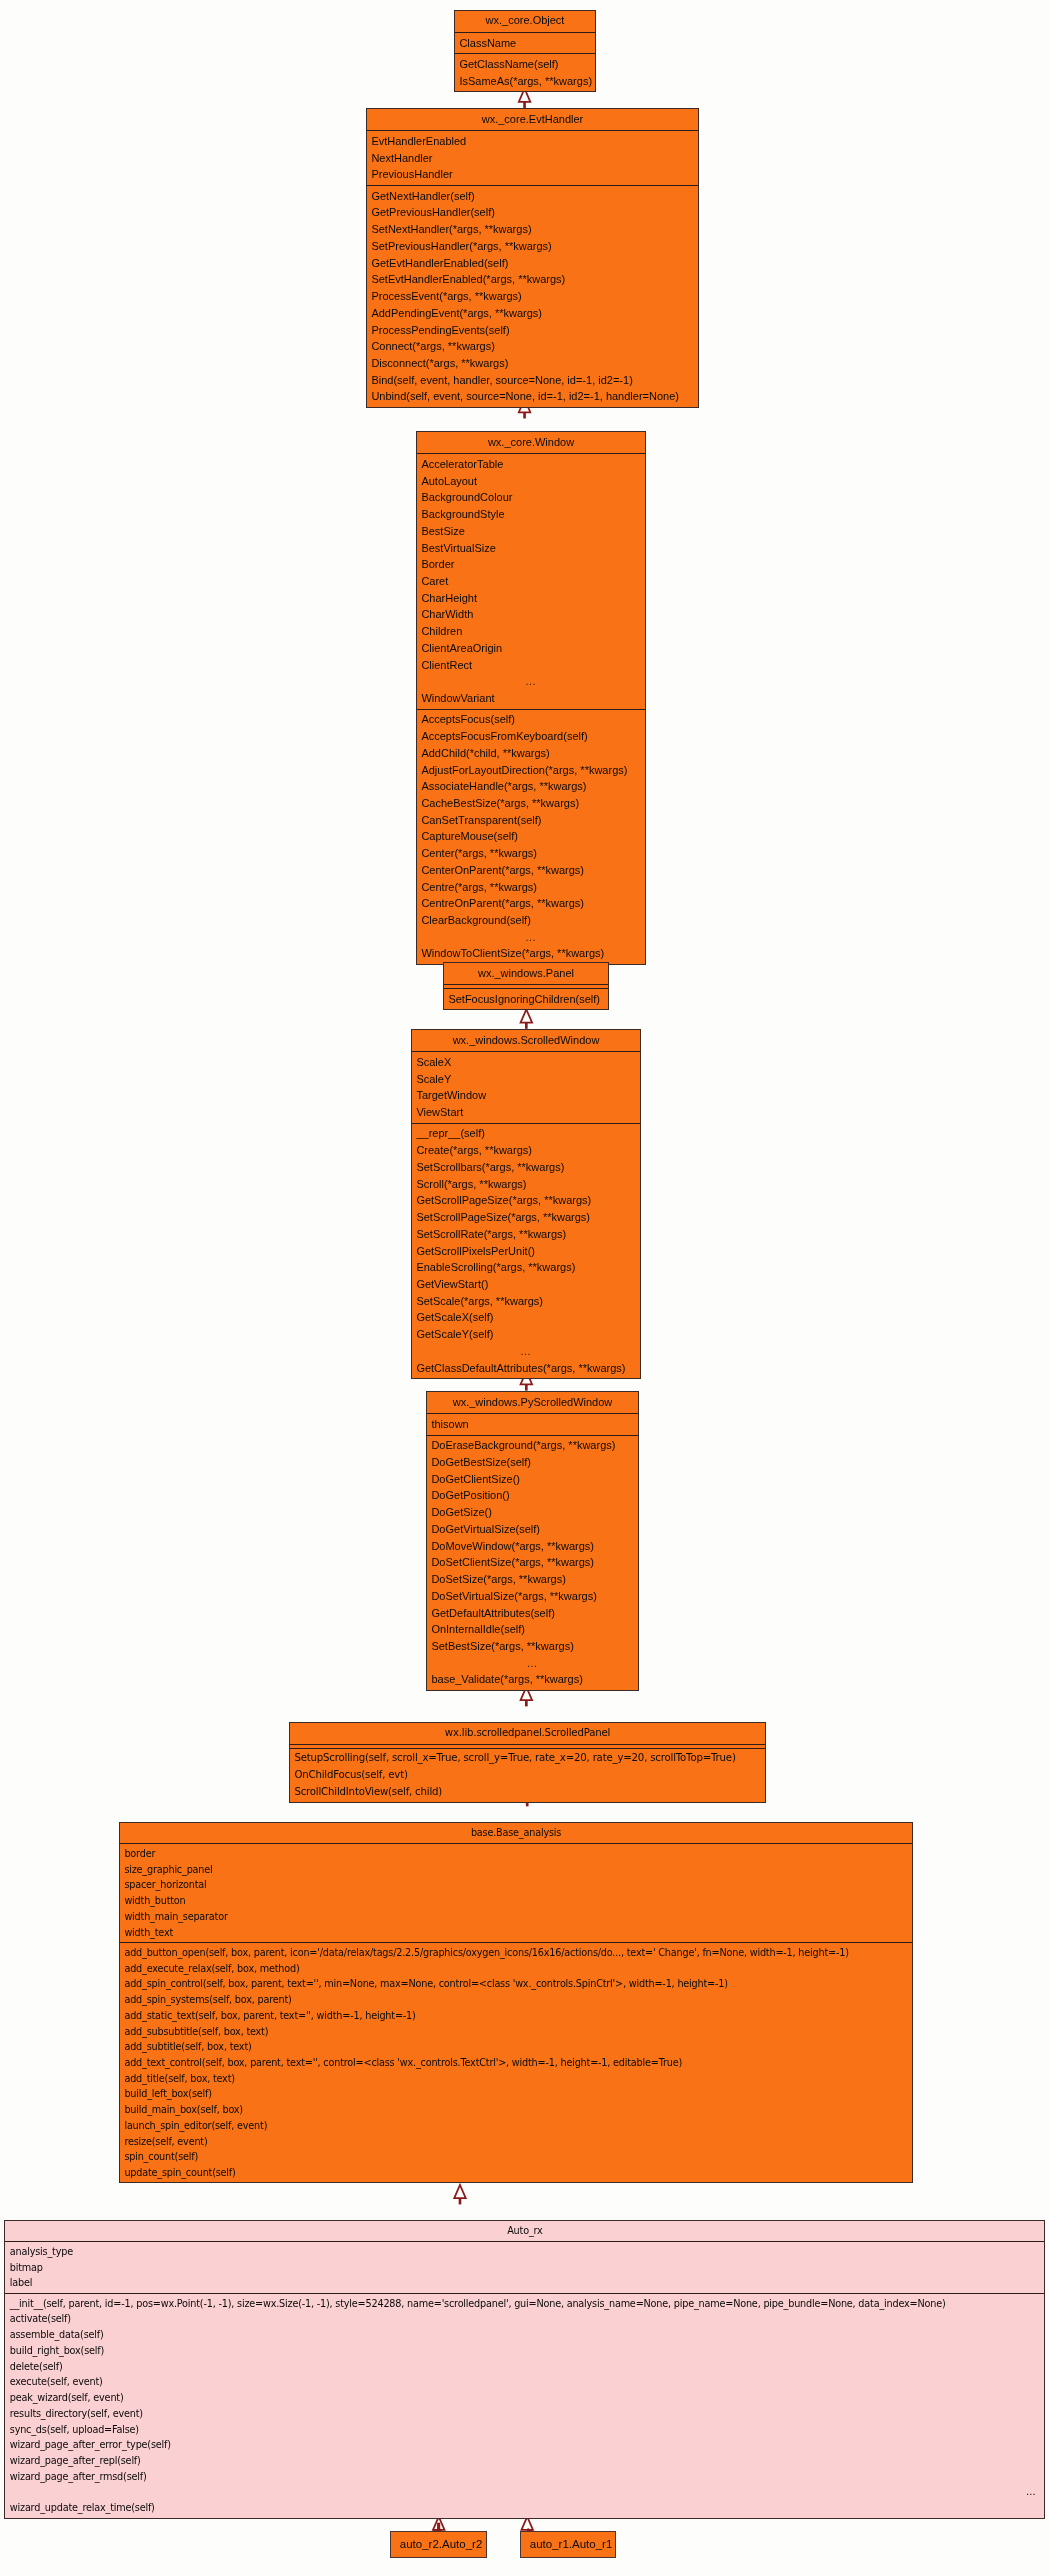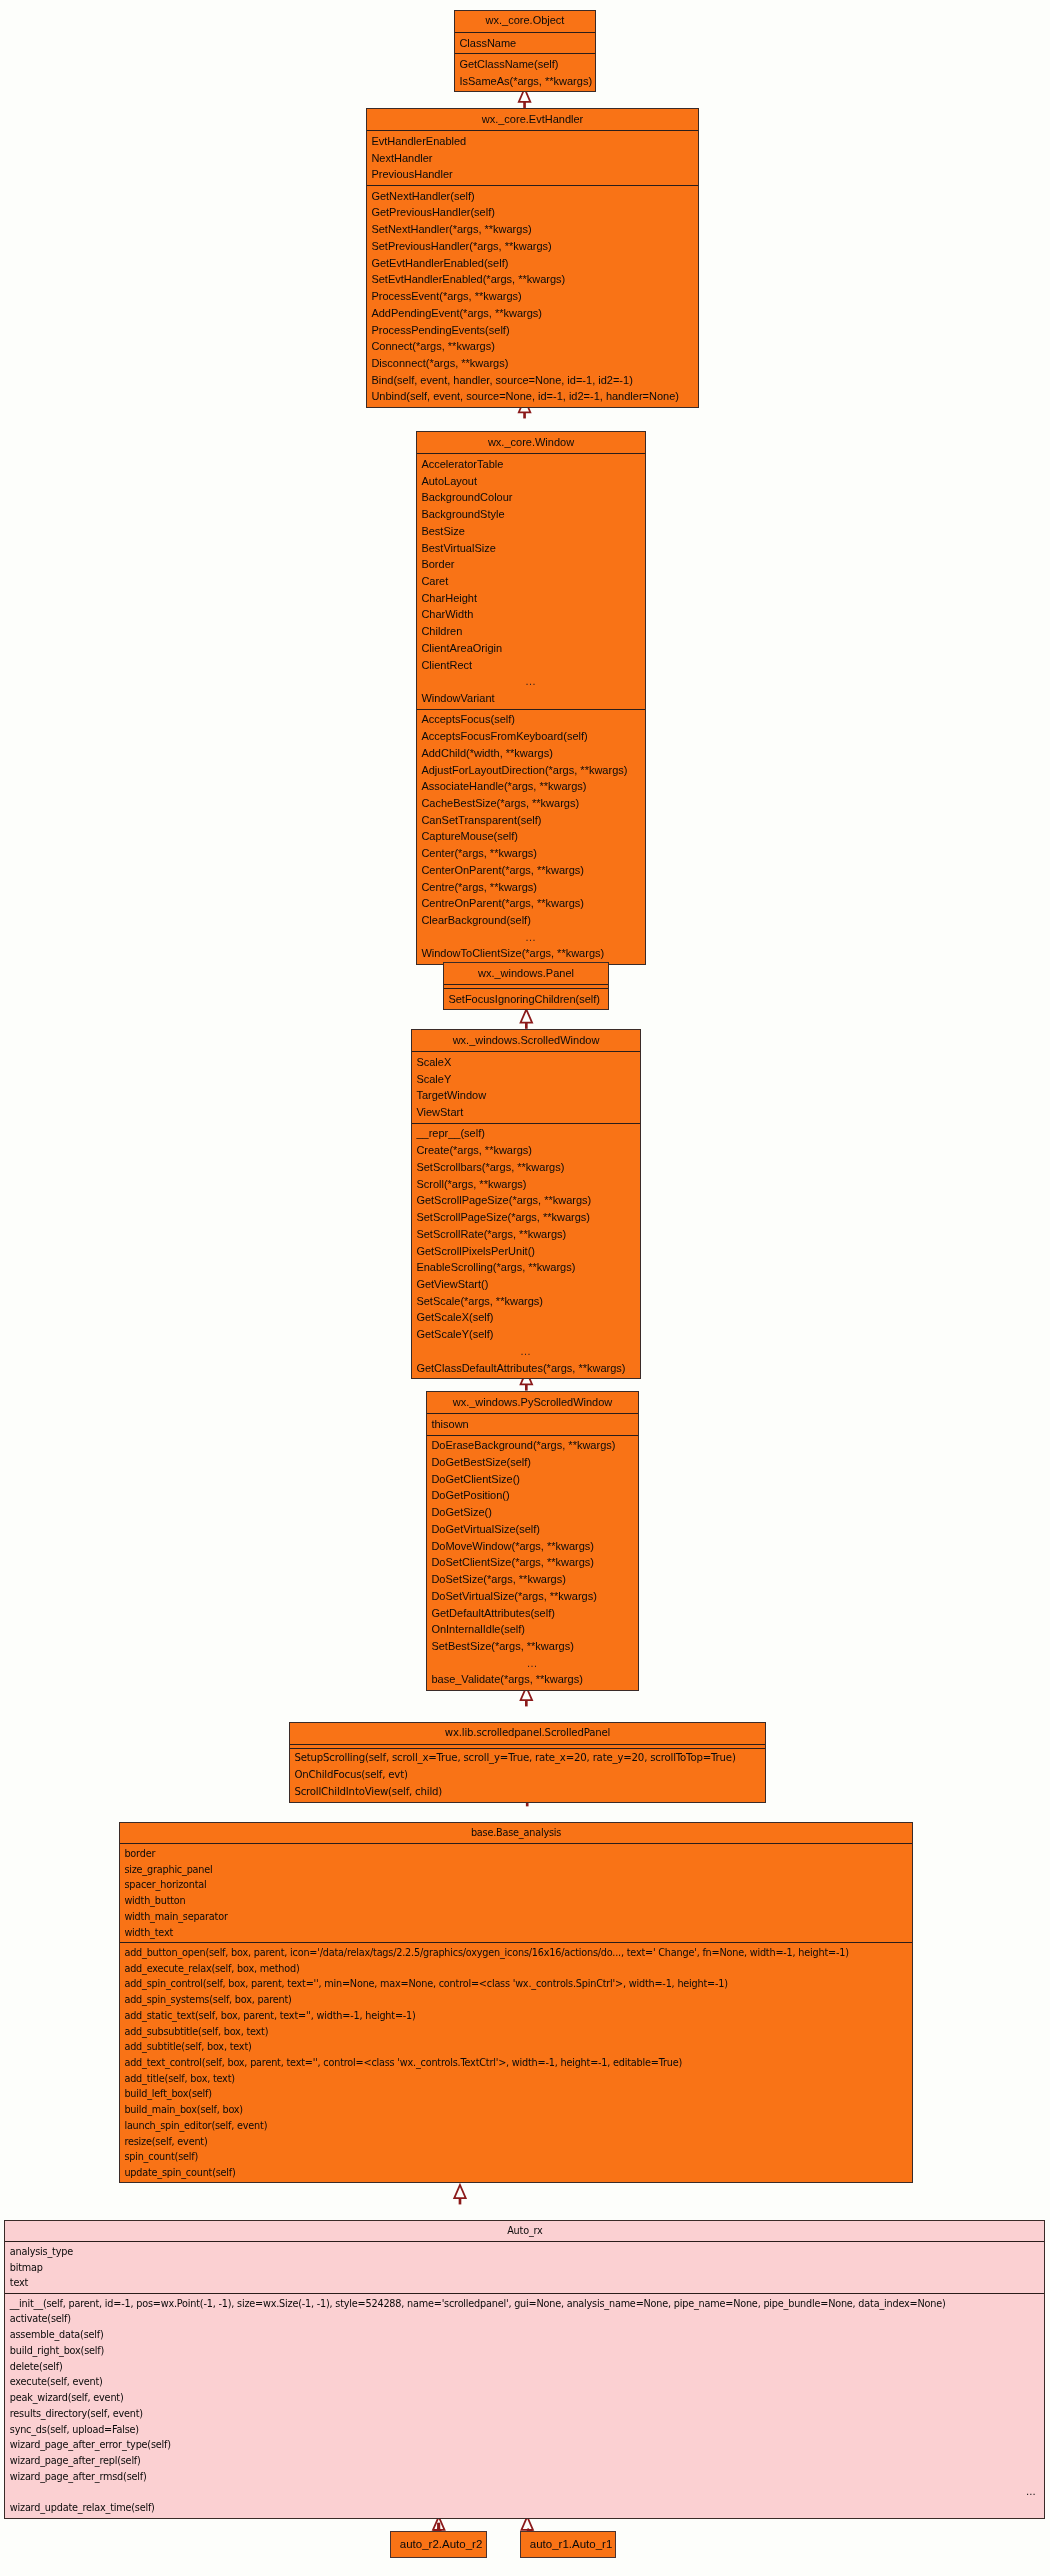--- a/index.html
+++ b/index.html
@@ -190,21 +190,21 @@
       <div class="uml-row">CharWidth</div>
       <div class="uml-row">Children</div>
       <div class="uml-row">ClientAreaOrigin</div>
       <div class="uml-row">ClientRect</div>
       <div class="uml-row ellipsis">…</div>
       <div class="uml-row">WindowVariant</div>
     </div>
     <div class="uml-section">
       <div class="uml-row">AcceptsFocus(self)</div>
       <div class="uml-row">AcceptsFocusFromKeyboard(self)</div>
-      <div class="uml-row">AddChild(*width, **kwargs)</div>
+      <div class="uml-row">AddChild(*child, **kwargs)</div>
       <div class="uml-row">AdjustForLayoutDirection(*args, **kwargs)</div>
       <div class="uml-row">AssociateHandle(*args, **kwargs)</div>
       <div class="uml-row">CacheBestSize(*args, **kwargs)</div>
       <div class="uml-row">CanSetTransparent(self)</div>
       <div class="uml-row">CaptureMouse(self)</div>
       <div class="uml-row">Center(*args, **kwargs)</div>
       <div class="uml-row">CenterOnParent(*args, **kwargs)</div>
       <div class="uml-row">Centre(*args, **kwargs)</div>
       <div class="uml-row">CentreOnParent(*args, **kwargs)</div>
       <div class="uml-row">ClearBackground(self)</div>
@@ -309,21 +309,21 @@
       <div class="uml-row">spin_count(self)</div>
       <div class="uml-row">update_spin_count(self)</div>
     </div>
   </div>
 
   <div class="uml-box narrow pink" style="left:4.4px; top:2204px; width:1041px;">
     <div class="uml-title">Auto_rx</div>
     <div class="uml-section">
       <div class="uml-row">analysis_type</div>
       <div class="uml-row">bitmap</div>
-      <div class="uml-row">text</div>
+      <div class="uml-row">label</div>
     </div>
     <div class="uml-section">
       <div class="uml-row">__init__(self, parent, id=-1, pos=wx.Point(-1, -1), size=wx.Size(-1, -1), style=524288, name='scrolledpanel', gui=None, analysis_name=None, pipe_name=None, pipe_bundle=None, data_index=None)</div>
       <div class="uml-row">activate(self)</div>
       <div class="uml-row">assemble_data(self)</div>
       <div class="uml-row">build_right_box(self)</div>
       <div class="uml-row">delete(self)</div>
       <div class="uml-row">execute(self, event)</div>
       <div class="uml-row">peak_wizard(self, event)</div>
       <div class="uml-row">results_directory(self, event)</div>

